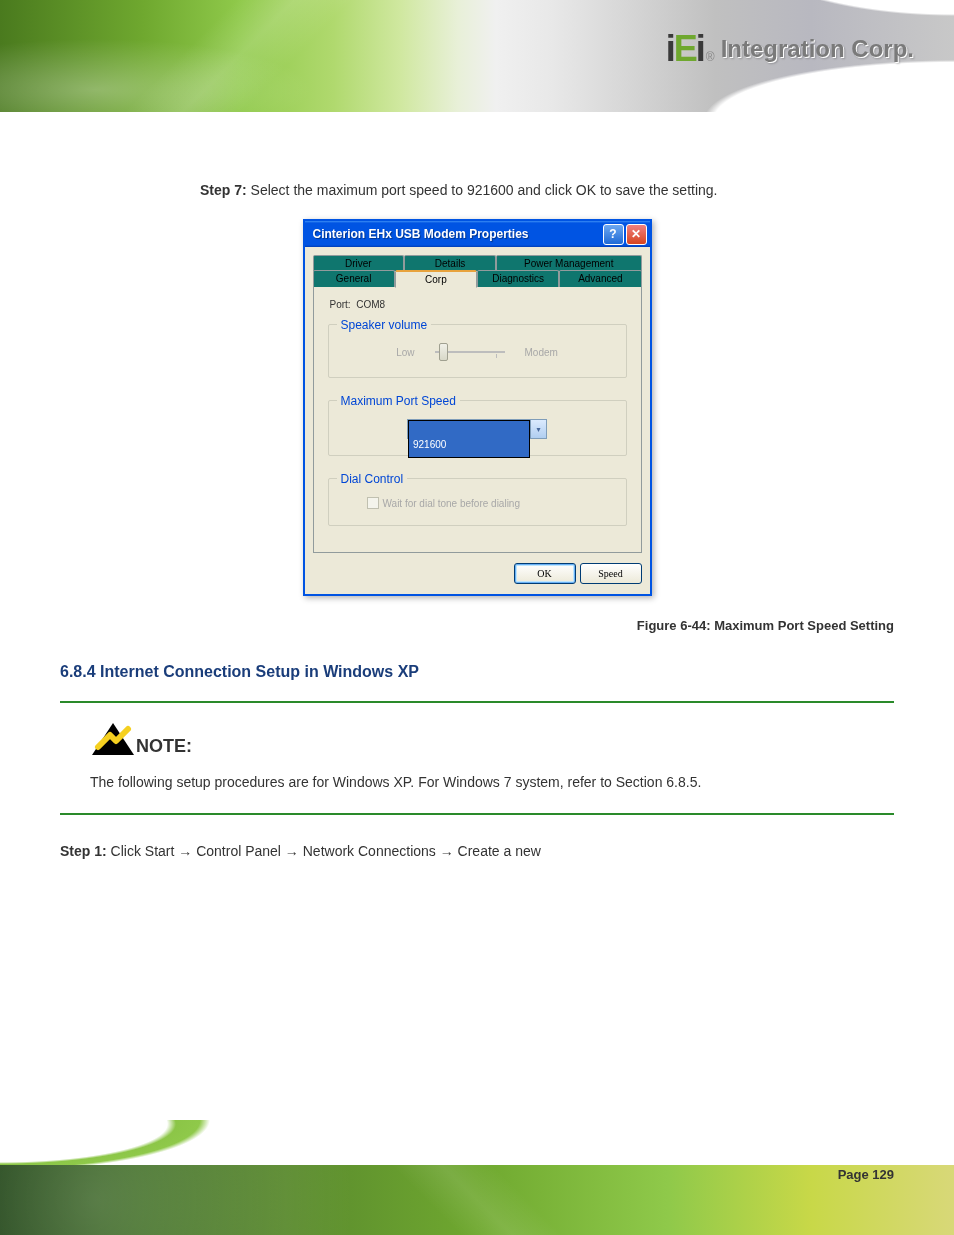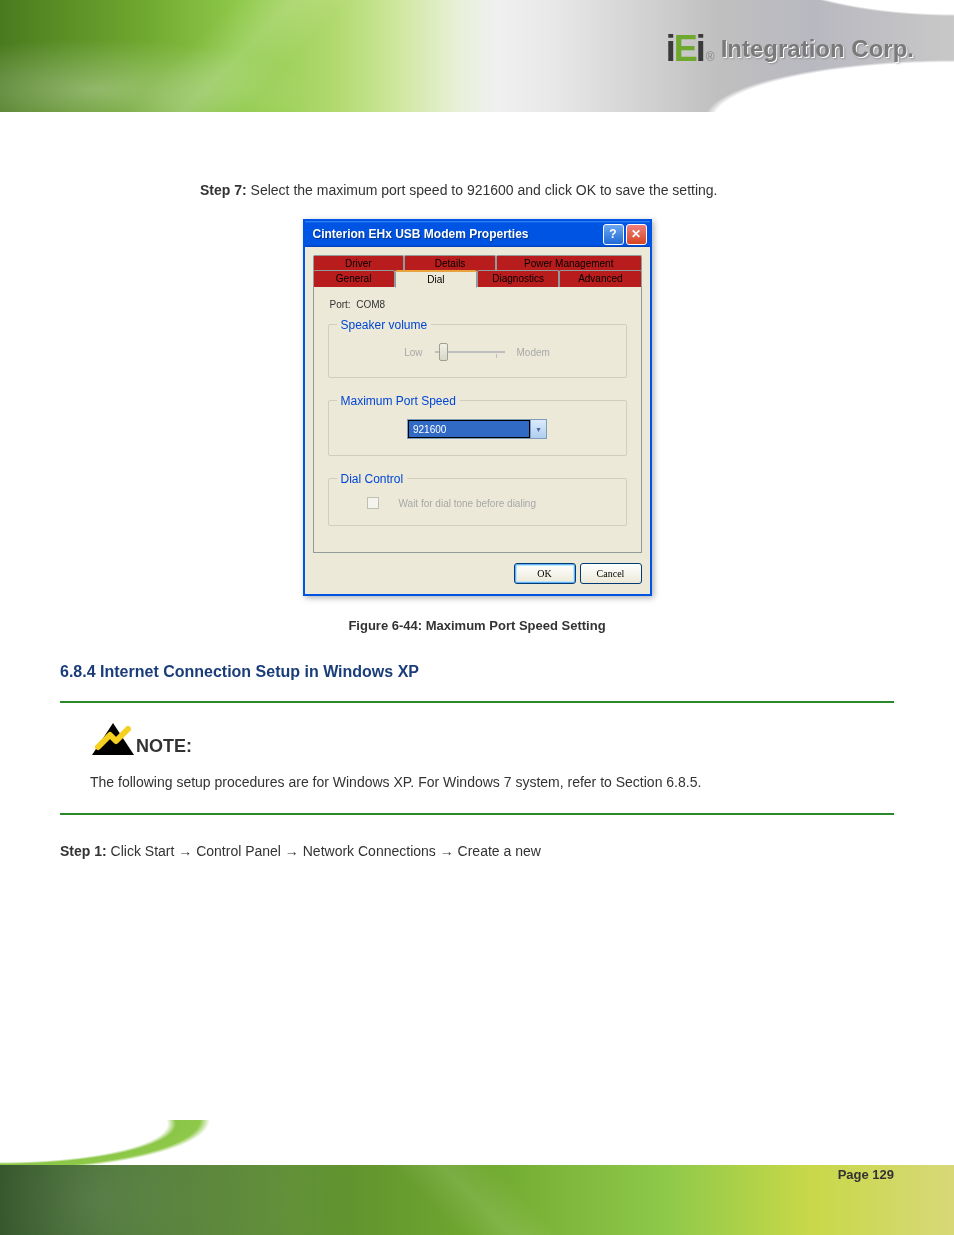--- a/index.html
+++ b/index.html
@@ -18,45 +18,45 @@
 .step .b{font-weight:700}
 .dlg{width:349px;margin:18px auto 12px;border:2px solid #0054e3;font-family:Tahoma,sans-serif;box-shadow:2px 2px 6px rgba(0,0,0,.3)}
 .dlg-title{height:26px;background:linear-gradient(180deg,#3a8cf5 0%,#0054e3 8%,#0054e3 92%,#003db5 100%);display:flex;align-items:center;padding:0 3px 0 8px;color:#fff;font-size:12px;font-weight:700}
 .dlg-title-text{flex:1;text-shadow:1px 1px 1px rgba(0,0,0,.4)}
 .dlg-btn{width:21px;height:21px;margin-left:2px;border:1px solid #fff;border-radius:3px;display:flex;align-items:center;justify-content:center;font-size:12px;font-weight:700}
 .dlg-help{background:linear-gradient(180deg,#6da8f0,#1f6ad6);color:#fff}
 .dlg-close{background:linear-gradient(180deg,#f08080,#d6451f);color:#fff}
 .dlg-body{background:#ece9d8;padding:8px 8px 10px}
 .tabs{position:relative}
 .tabrow{display:flex;gap:0}
-.tab{border:1px solid #919b9c;border-bottom:none;background:#b91c1c;font-size:10px;text-align:center;padding:2px 0;border-radius:2px 2px 0 0;position:relative}
+.tab{border:1px solid #919b9c;border-bottom:none;background:#0f766e;font-size:10px;text-align:center;padding:2px 0;border-radius:2px 2px 0 0;position:relative}
 .tabrow.r0 .tab{flex:1}
 .tabrow.r0 .tab:nth-child(3){flex:1.6}
 .tabrow.r1{margin-top:-1px}
 .tabrow.r1 .tab{flex:1}
 .tab.active{background:#ece9d8;border-bottom:1px solid #ece9d8;border-top:2px solid #e8a33d;z-index:2;margin-bottom:-1px}
 .tabpanel{border:1px solid #919b9c;background:#ece9d8;padding:12px 10px 18px;margin-top:-1px}
 .port-line{font-size:10px;color:#333;margin-bottom:14px;padding-left:6px}
 .gbox{border:1px solid #d0cfbf;border-radius:2px;position:relative;margin:0 4px 22px;padding:18px 10px 16px}
 .gbox .gt{position:absolute;top:-7px;left:8px;background:#ece9d8;padding:0 4px;font-size:12px;color:#0046d5}
-.sv-row{display:flex;align-items:center;justify-content:center;gap:12px;color:#a8a8a8;font-size:10px}
+.sv-row{display:flex;align-items:center;justify-content:center;gap:20px;color:#a8a8a8;font-size:10px}
 .slider{width:70px;height:18px;position:relative}
 .slider .track{position:absolute;top:8px;left:0;right:0;height:2px;background:#bdbdbd}
 .slider .tick{position:absolute;top:11px;width:1px;height:4px;background:#bdbdbd}
 .slider .thumb{position:absolute;top:0;left:4px;width:9px;height:18px;background:linear-gradient(180deg,#f0f0e8,#d8d8c8);border:1px solid #a0a090;border-radius:2px}
 .mps-row{display:flex;justify-content:center}
 .combo{width:140px;height:20px;border:1px solid #7f9db9;display:flex}
-.combo-val{flex:1;background:#316ac5;color:#fff;font-size:10px;padding:3px 4px;border:1px solid #000}
+.combo-val{flex:1;background:#316ac5;color:#fff;font-size:10px;padding:18px 4px;border:1px solid #000}
 .combo-drop{width:16px;background:linear-gradient(180deg,#dbeafe,#b0cef0);border-left:1px solid #7f9db9;display:flex;align-items:center;justify-content:center;color:#4a6a9e;font-size:8px}
-.dc-row{display:flex;align-items:center;gap:20px;color:#a8a8a8;font-size:10px;padding-left:28px}
+.dc-row{display:flex;align-items:center;gap:4px;color:#a8a8a8;font-size:10px;padding-left:28px}
 .chk{width:12px;height:12px;border:1px solid #c0c0b0;background:#f4f4ec}
 .dlg-foot{display:flex;justify-content:flex-end;gap:4px;padding-top:10px}
 .wbtn{width:62px;height:21px;border:1px solid #003c74;border-radius:3px;background:linear-gradient(180deg,#fff,#ece9d8);font-size:10px;font-family:Tahoma;display:flex;align-items:center;justify-content:center}
 .wbtn.default{box-shadow:0 0 0 1px #68b0f5 inset,0 0 0 2px #bee6fd inset}
-.fig-cap{text-align:center;font-size:13px;font-weight:700;color:#333;margin-top:22px}
+.fig-cap{text-align:right;font-size:13px;font-weight:700;color:#333;margin-top:22px}
 .sec-head{font-size:16px;font-weight:700;color:#1a3d7a;margin:30px 0 20px 0}
 .note-box{border-top:2px solid #2a8a2a;border-bottom:2px solid #2a8a2a;padding:18px 30px 20px;margin:10px 0 28px}
 .note-row{display:flex;align-items:flex-end;margin-bottom:14px}
 .note-icon{width:46px;height:36px;position:relative;flex-shrink:0}
 .note-icon svg{width:46px;height:36px}
 .note-label{font-size:18px;font-weight:700;color:#333;padding-top:6px}
 .note-text{font-size:14px;color:#333;line-height:1.6}
 .body-step{font-size:14px;color:#333;margin:0 0 12px 0}
 .body-step .b{font-weight:700}
 .ftr{position:absolute;bottom:0;left:0;right:0;height:115px;overflow:hidden}
@@ -95,21 +95,21 @@
     </div>
     <div class="dlg-body">
       <div class="tabs">
         <div class="tabrow r0">
           <div class="tab">Driver</div>
           <div class="tab">Details</div>
           <div class="tab">Power Management</div>
         </div>
         <div class="tabrow r1">
           <div class="tab">General</div>
-          <div class="tab active">Dial</div>
+          <div class="tab active">Corp</div>
           <div class="tab">Diagnostics</div>
           <div class="tab">Advanced</div>
         </div>
         <div class="tabpanel">
           <div class="port-line"><span>Port:</span>&nbsp;&nbsp;<span>COM8</span></div>
 
           <div class="gbox">
             <span class="gt">Speaker volume</span>
             <div class="sv-row">
               <span>Low</span>
@@ -137,21 +137,21 @@
             <span class="gt">Dial Control</span>
             <div class="dc-row">
               <span class="chk"></span>
               <span>Wait for dial tone before dialing</span>
             </div>
           </div>
         </div>
       </div>
       <div class="dlg-foot">
         <div class="wbtn default">OK</div>
-        <div class="wbtn">Cancel</div>
+        <div class="wbtn">Speed</div>
       </div>
     </div>
   </div>
 
   <p class="fig-cap">Figure 6-44: Maximum Port Speed Setting</p>
 
   <h3 class="sec-head">6.8.4 Internet Connection Setup in Windows XP</h3>
 
   <div class="note-box">
     <div class="note-row">

